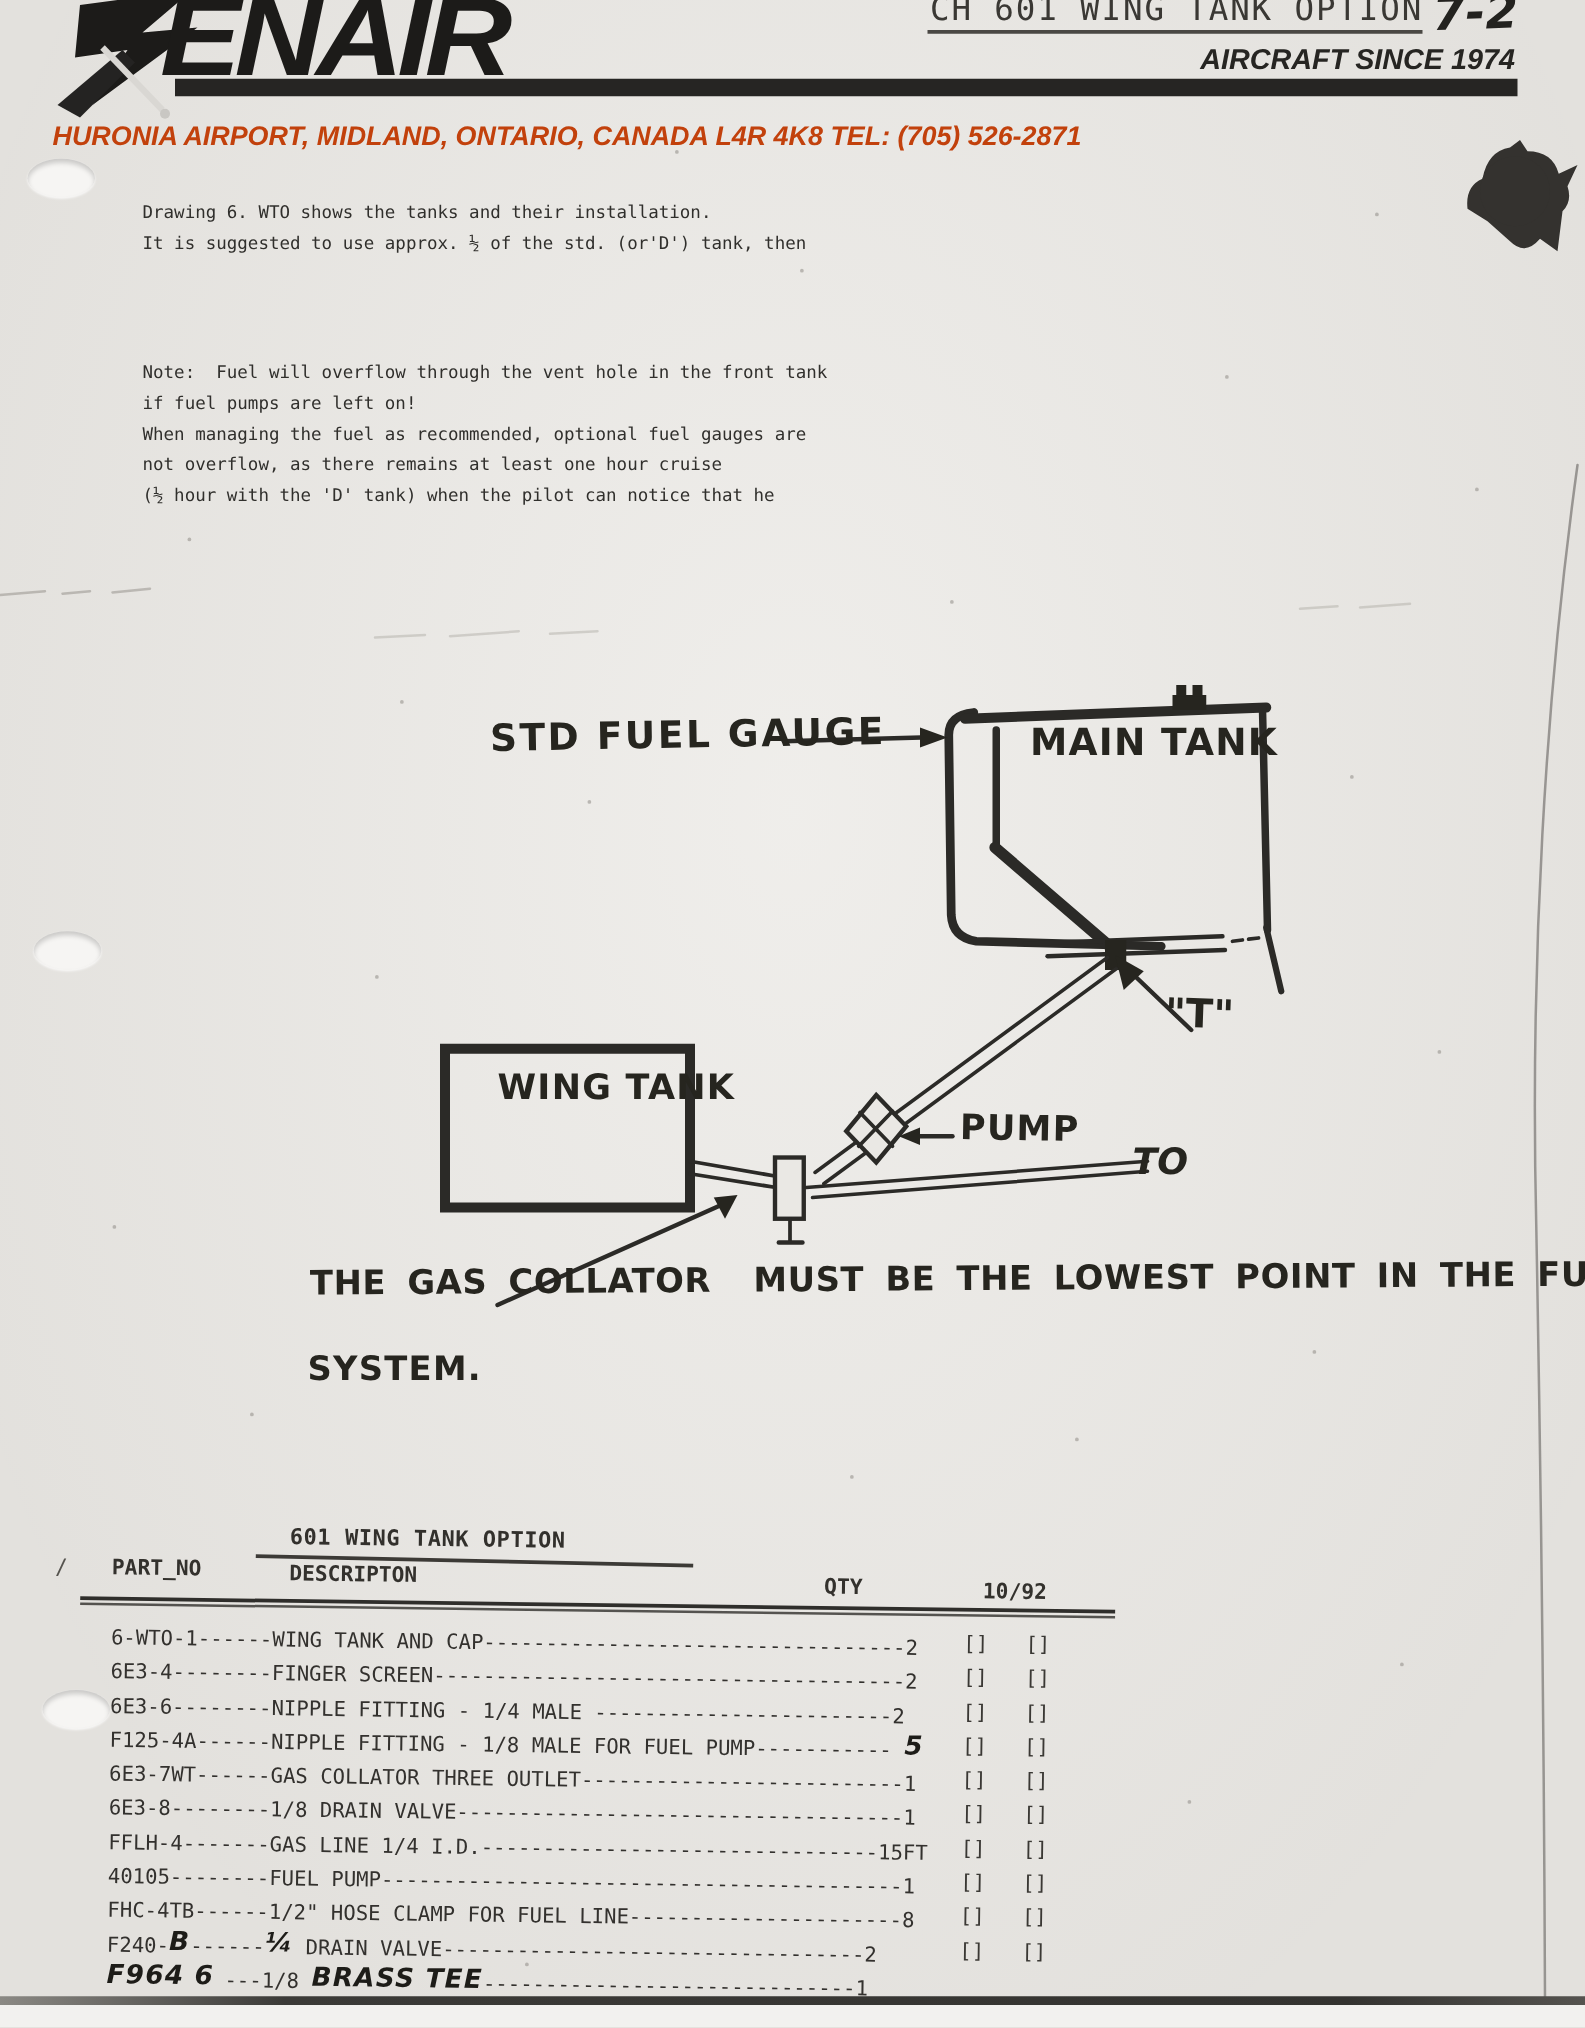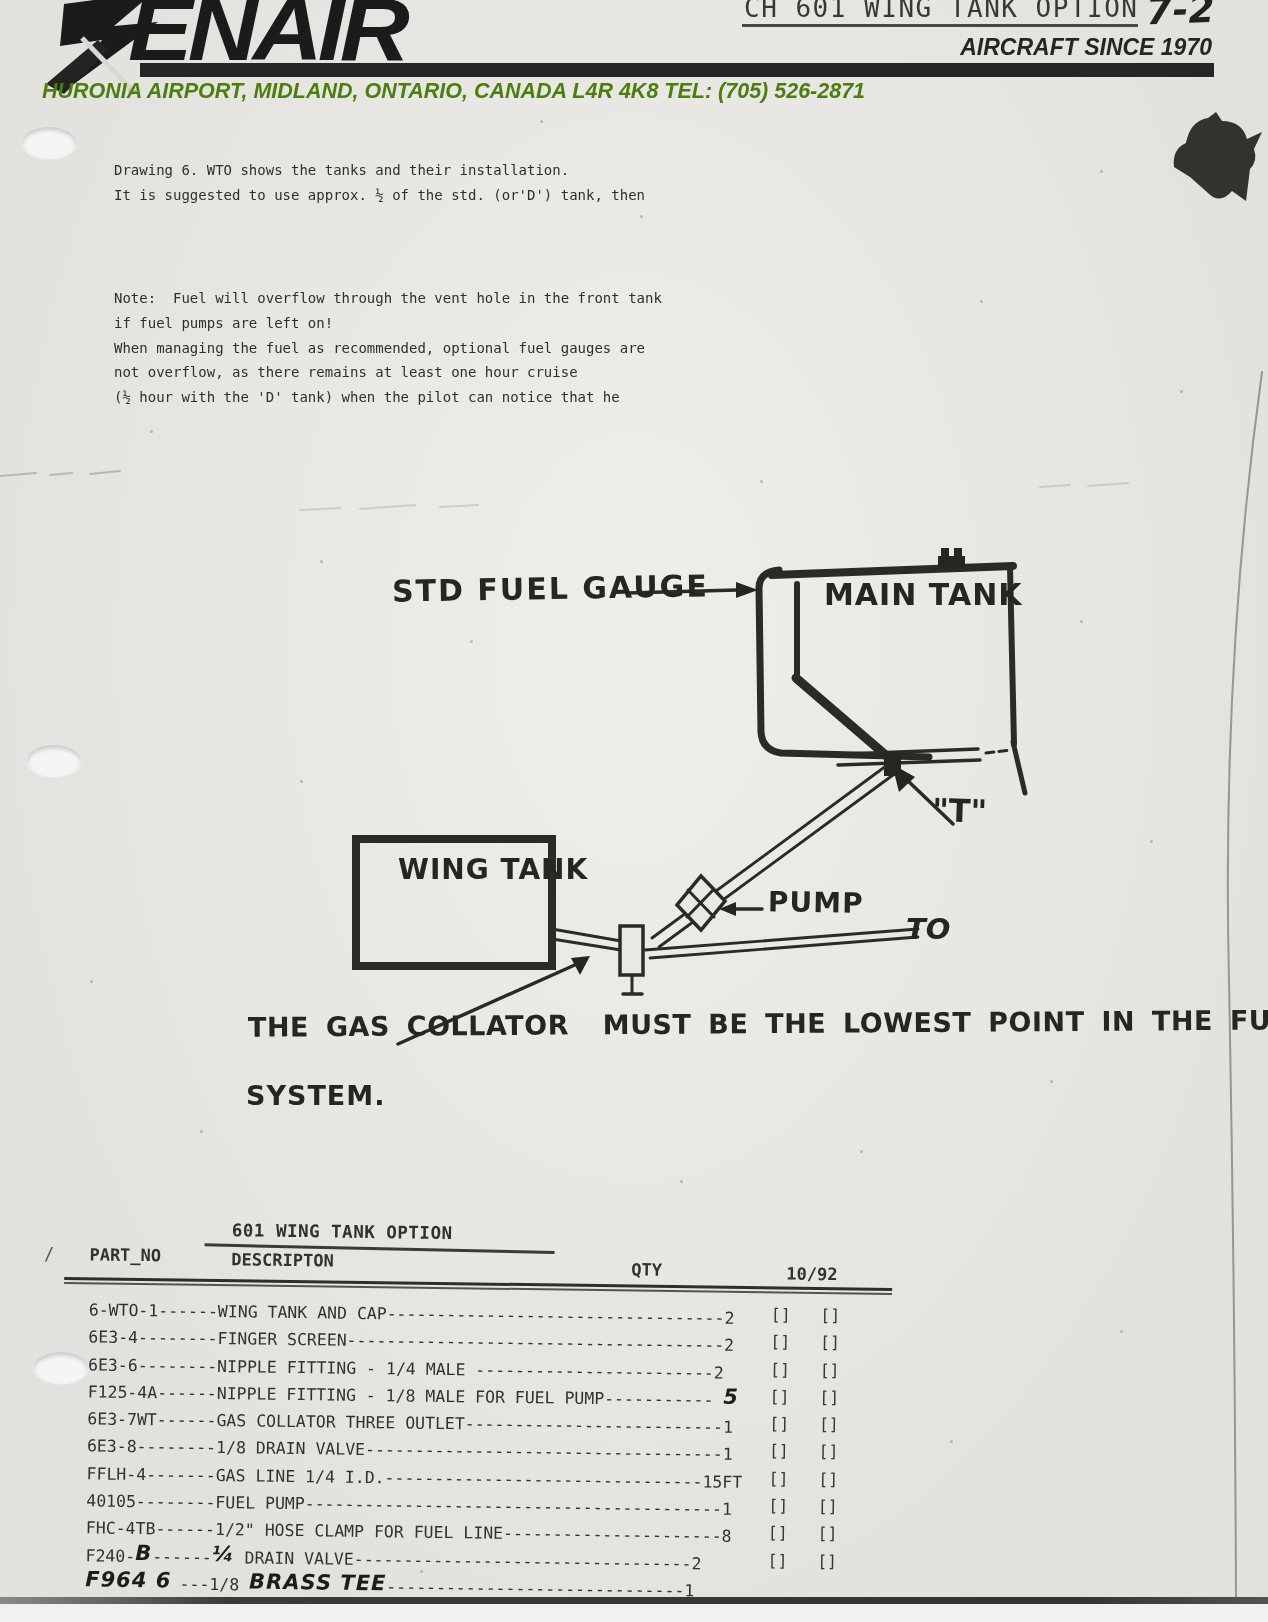--- a/index.html
+++ b/index.html
@@ -10,21 +10,21 @@
         pointer-events:none;}
   .abs{position:absolute;}
   .mono{font-family:"DejaVu Sans Mono","Liberation Mono",monospace;}
   .typed{color:#33312e;}
   .marker{font-family:"DejaVu Sans",sans-serif;font-weight:bold;color:#26251f;}
   .hand{font-family:"DejaVu Sans",sans-serif;font-weight:bold;font-style:italic;color:#1d1c18;}
   
   .logo-text{font-family:"Liberation Sans",sans-serif;font-weight:900;font-style:italic;
         font-size:97px;letter-spacing:-5px;color:#1c1b19;transform:scaleY(.92);transform-origin:top left;}
   .hdr-bar{background:#262523;height:14px;}
-  .address{font-weight:bold;font-style:italic;font-size:21.5px;color:#4d7c0f;}
+  .address{font-weight:bold;font-style:italic;font-size:21.5px;color:#c2410c;margin-top:18px;}
   .tagline{font-weight:bold;font-style:italic;font-size:23px;color:#262522;}
   .doc-title{font-size:26px;letter-spacing:1.5px;color:#3a3834;}
   .title-underline{height:3px;background:#4a4844;}
   .pagenum{font-size:38px;font-weight:bold;color:#23221f;transform:rotate(-2deg);}
   
   .tline{font-size:14px;line-height:24.8px;white-space:pre;color:#302f2c;}
   
   .hole{position:absolute;width:54px;height:31px;border-radius:50%;background:#f6f5f3;
         box-shadow:inset 0 3px 4px rgba(0,0,0,.18), 0 1px 2px rgba(255,255,255,.8);z-index:40;}
   
@@ -57,21 +57,21 @@
       <polygon points="10,92 62,48 72,58 28,102" fill="#242322"></polygon>
       <line x1="46" y1="46" x2="94" y2="96" stroke="#d9d7d3" stroke-width="5"></line>
       <circle cx="96" cy="99" r="4" fill="#c9c7c3"></circle>
     </svg>
     <span class="logo-text abs" style="left:92px;top:8px;">ENAIR</span>
   </div>
   <div class="abs hdr-bar" style="left:140px;top:63px;width:1074px;z-index:5;"></div>
   <div class="abs mono doc-title" style="left:744px;top:-7px;z-index:6;">CH 601 WING TANK OPTION</div>
   <div class="abs title-underline" style="left:742px;top:24px;width:396px;z-index:6;"></div>
   <div class="abs hand pagenum" style="left:1146px;top:-12px;z-index:6;">7-2</div>
-  <div class="abs tagline" style="right:56px;top:34px;z-index:6;">AIRCRAFT SINCE 1970</div>
+  <div class="abs tagline" style="right:56px;top:34px;z-index:6;">AIRCRAFT SINCE 1974</div>
   <div class="abs address" style="left:42px;top:79px;z-index:6;">HURONIA AIRPORT, MIDLAND, ONTARIO, CANADA L4R 4K8 TEL: (705) 526-2871</div>
 
   <div class="hole" style="left:22px;top:127px;"></div>
   <div class="hole" style="left:27px;top:745px;"></div>
   <div class="hole" style="left:34px;top:1352px;"></div>
 
   <svg class="abs" style="left:1150px;top:105px;z-index:35;" width="118" height="115">
     <path d="M36,38 Q40,16 58,13 L66,7 72,16 Q92,16 97,34 L112,27 104,44 Q108,56 100,64 L96,96 82,86 Q70,100 58,88 L40,72 24,62 Q22,44 36,38 Z" fill="#34322f"></path>
     <circle cx="62" cy="48" r="28" fill="#34322f"></circle>
   </svg>
@@ -153,21 +153,21 @@
   <div class="abs marker dlabel" style="left:248px;top:1008px;font-size:27px;letter-spacing:.5px;word-spacing:7px;transform:rotate(-.4deg);">THE GAS COLLATOR  MUST BE THE LOWEST POINT IN THE FUEL</div>
   <div class="abs marker dlabel" style="left:246px;top:1052px;font-size:27px;letter-spacing:1px;margin-top:28px;">SYSTEM.</div>
 
   <div class="abs mono" style="left:44px;top:1244px;font-size:17px;color:#55534e;z-index:5;">/</div>
 
   <div class="tablewrap">
     <div class="mono t-title">601 WING TANK OPTION</div>
     <div class="t-underline"></div>
     <div class="mono t-head" style="left:30px;top:28px;">PART_NO</div>
     <div class="mono t-head" style="left:172px;top:31px;">DESCRIPTON</div>
-    <div class="mono t-head" style="left:572px;top:36px;">QTY</div>
+    <div class="mono t-head" style="left:600px;top:36px;">QTY</div>
     <div class="mono t-head" style="left:727px;top:38px;">10/92</div>
     <div class="rule" style="top:61px;"></div>
     <div class="rule" style="top:65.5px;opacity:.8;"></div>
     <div id="rows-container" style="position:absolute;left:0;top:78px;width:1150px;">
     <div class="part-row mono">
       <span class="txt"><span class="typed">6-WTO-1------WING TANK AND CAP----------------------------------2</span><span class="hand"></span><span class="typed"></span><span class="hand"></span><span class="typed"></span></span>
       <span class="checks">[]   []</span>
     </div>
 
     <div class="part-row mono">

